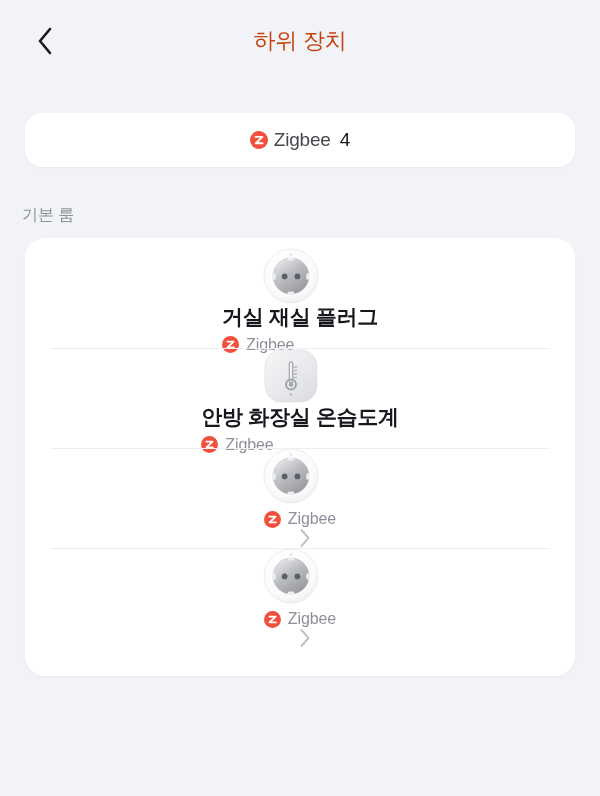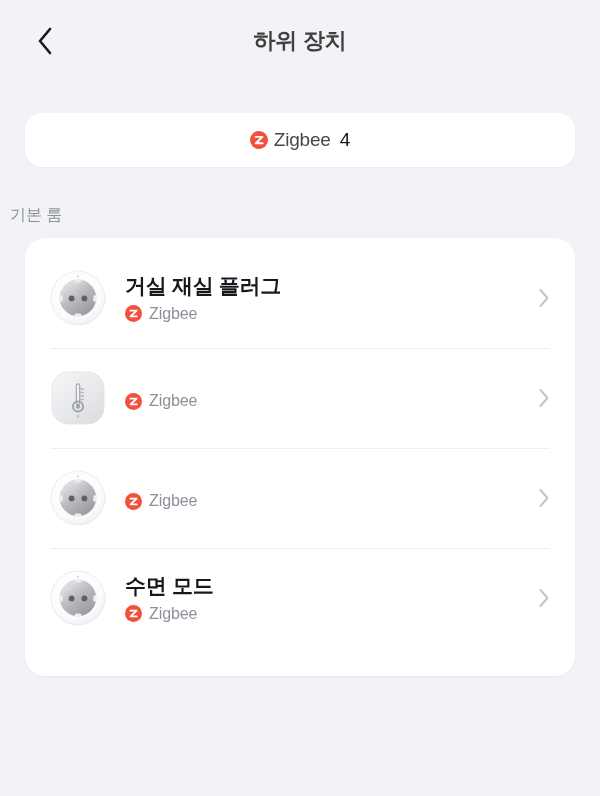--- a/index.html
+++ b/index.html
@@ -33,22 +33,22 @@
     display: flex;
     align-items: center;
     justify-content: center;
     cursor: pointer;
   }
   .back-btn svg { display: block; }
   .nav-title {
     width: 100%;
     text-align: center;
     font-size: 22px;
-    font-weight: bold;
-    color: #404040;
+    font-weight: normal;
+    color: #c2410c;
     letter-spacing: -0.2px;
     line-height: 82px;
   }
 
   
   .pill-row {
     display: flex;
     gap: 18px;
     padding: 0 25px;
     margin-top: 31px;
@@ -95,21 +95,21 @@
     background: #5871e0;
     display: inline-flex;
     align-items: center;
     justify-content: center;
     flex: none;
   }
   .badge-bt svg { display: block; }
 
   
   .section-title {
-    margin: 38px 0 12px 10px;
+    margin: 38px 0 12px 22px;
     font-size: 16px;
     color: #8d9099;
     letter-spacing: -0.1px;
   }
 
   
   .card {
     margin: 0 25px;
     background: #ffffff;
     border-radius: 20px;
@@ -117,20 +117,21 @@
     box-shadow: 0 1px 3px rgba(20, 25, 45, 0.04);
   }
 
   .device-row {
     display: flex;
     align-items: center;
     height: 100px;
     padding: 0 25px 0 25px;
     cursor: pointer;
     position: relative;
+    flex-direction: column;
   }
   .device-row + .device-row::before {
     content: "";
     position: absolute;
     left: 25px;
     right: 25px;
     top: 0;
     height: 1px;
     background: #eceef2;
   }
@@ -269,20 +270,21 @@
         <rect x="2" y="2" width="52" height="52" rx="16" fill="url(#thermoBody)" stroke="#e0e1e5" stroke-width="0.8"></rect>
         <path d="M28 15.5 V33" stroke="#a2a5ab" stroke-width="4.6" stroke-linecap="round" fill="none"></path>
         <path d="M28 15.5 V33" stroke="#f3f3f5" stroke-width="2.2" stroke-linecap="round" fill="none"></path>
         <circle cx="28" cy="36.6" r="5" fill="none" stroke="#a2a5ab" stroke-width="2"></circle>
         <circle cx="28" cy="36.6" r="2.2" fill="#a2a5ab"></circle>
         <path d="M30.8 19 H33.6 M30.8 22.5 H33.6 M30.8 26 H33.6 M30.8 29.5 H33.6" stroke="#b6b8bd" stroke-width="1.3" stroke-linecap="round"></path>
         <rect x="26.8" y="45.2" width="2.4" height="2.4" rx="0.6" fill="#b9bbc0"></rect>
       </svg>
     </span>
     <span class="device-text">
+      <span class="device-name">안방 화장실 온습도계</span>
       <span class="device-proto">
         <span class="badge-zigbee">
           <svg width="13" height="13" viewBox="0 0 14 14">
             <path d="M3.6 3.9 H10.4 L3.8 10.2 H10.6" stroke="#ffffff" stroke-width="1.9" fill="none" stroke-linecap="round" stroke-linejoin="round"></path>
           </svg>
         </span>
         <span class="device-proto-label">Zigbee</span>
       </span>
     </span>
     <span class="chevron">
@@ -333,21 +335,20 @@
         <rect x="24.6" y="9.2" width="6.8" height="3.4" rx="1.6" fill="#eceef1"></rect>
         <rect x="24.6" y="43.4" width="6.8" height="3.4" rx="1.6" fill="#eceef1"></rect>
         <rect x="9.2" y="25.2" width="3.6" height="6.6" rx="1.7" fill="#eceef1"></rect>
         <rect x="43.2" y="25.2" width="3.6" height="6.6" rx="1.7" fill="#eceef1"></rect>
         <circle cx="21.6" cy="28.4" r="2.9" fill="#5d6067"></circle>
         <circle cx="34.4" cy="28.4" r="2.9" fill="#5d6067"></circle>
         <circle cx="28" cy="6.6" r="0.9" fill="#c6c8cd"></circle>
       </svg>
     </span>
     <span class="device-text">
-      <span class="device-name">수면 모드</span>
       <span class="device-proto">
         <span class="badge-zigbee">
           <svg width="13" height="13" viewBox="0 0 14 14">
             <path d="M3.6 3.9 H10.4 L3.8 10.2 H10.6" stroke="#ffffff" stroke-width="1.9" fill="none" stroke-linecap="round" stroke-linejoin="round"></path>
           </svg>
         </span>
         <span class="device-proto-label">Zigbee</span>
       </span>
     </span>
     <span class="chevron">

